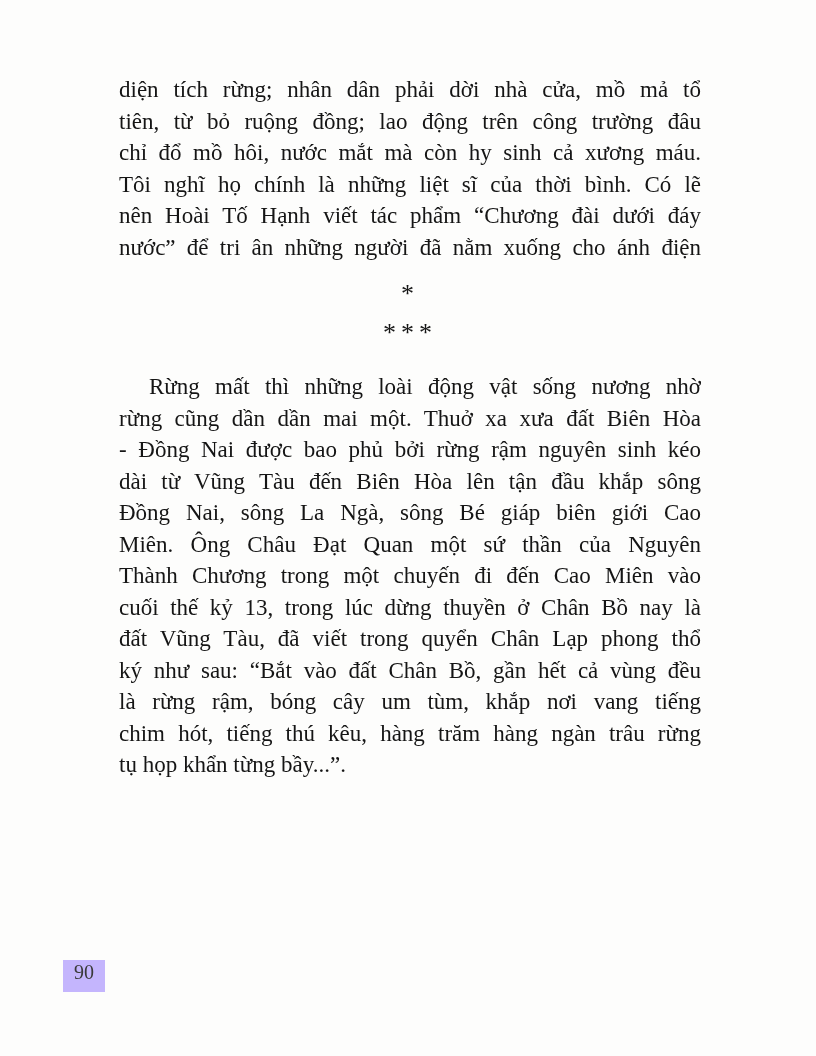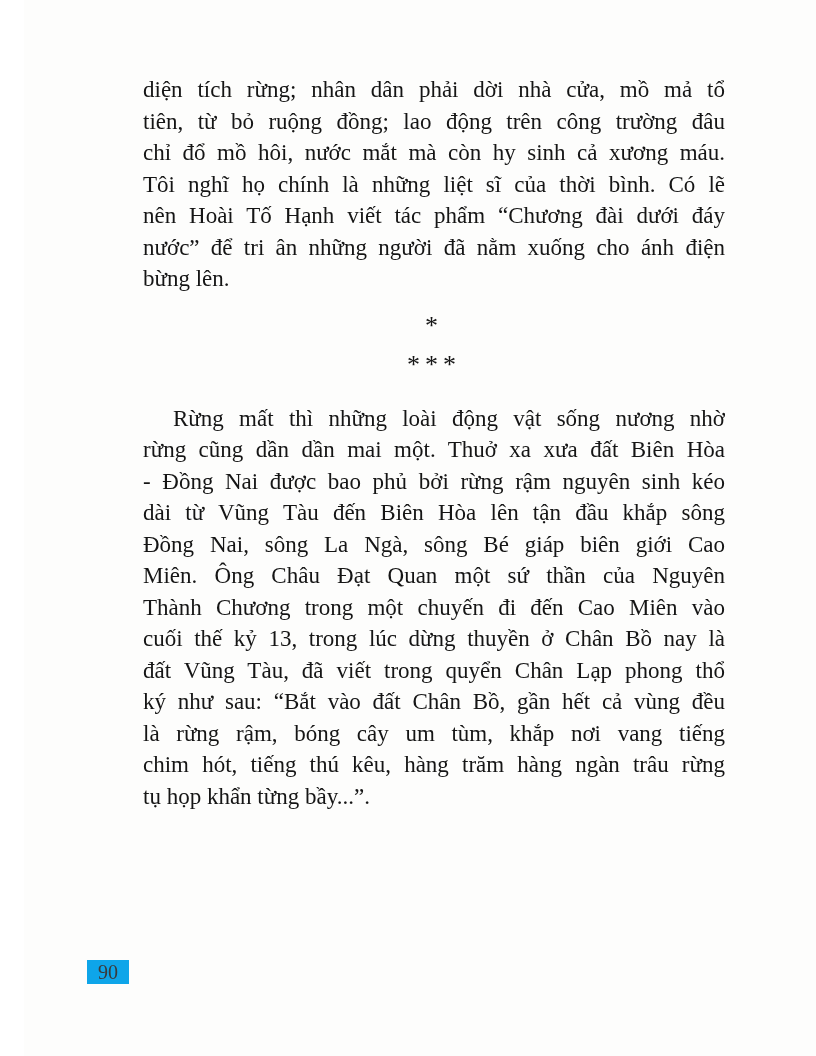--- a/index.html
+++ b/index.html
@@ -7,21 +7,20 @@
     width: 816px; height: 1056px;
     background: #ffffff;
     position: relative;
     overflow: hidden;
     font-family: "Liberation Serif", "DejaVu Serif", serif;
   }
   .page {
     position: absolute; inset: 0;
     background: #fdfdfc;
     color: #161616;
-    margin-left: 24px;
   }
   .text-block {
     position: absolute;
     left: 119px; top: 74px; width: 582px;
     font-size: 23px;
     line-height: 31.5px;
     color: #151515;
   }
   .block { margin: 0; }
   .block.separator { margin-top: 13px; }
@@ -39,42 +38,41 @@
   .line.sep {
     height: 39px; line-height: 36px;
     text-align: center; text-align-last: center;
     font-size: 26px;
     letter-spacing: 5px;
     overflow: visible;
   }
   .page-num {
     position: absolute;
     left: 63px; top: 960px;
-    width: 42px; height: 24px;
-    background: #0ea5e9;
+    width: 42px; height: 32px;
+    background: #c4b5fd;
     color: #3a3a3a;
     font-size: 20px;
     line-height: 24px;
     text-align: center;
     font-family: "Liberation Serif", "DejaVu Serif", serif;
   }
 </style>
 </head>
 <body>
 
 <div class="page">
   <div class="text-block">
       <div class="block paragraph">
         <div class="line">diện tích rừng; nhân dân phải dời nhà cửa, mồ mả tổ</div>
         <div class="line">tiên, từ bỏ ruộng đồng; lao động trên công trường đâu</div>
         <div class="line">chỉ đổ mồ hôi, nước mắt mà còn hy sinh cả xương máu.</div>
         <div class="line">Tôi nghĩ họ chính là những liệt sĩ của thời bình. Có lẽ</div>
         <div class="line">nên Hoài Tố Hạnh viết tác phẩm “Chương đài dưới đáy</div>
         <div class="line">nước” để tri ân những người đã nằm xuống cho ánh điện</div>
-        <div class="line last">bừng lên.</div>
       </div>
       <div class="block separator">
         <div class="line sep">*</div>
         <div class="line sep">***</div>
       </div>
       <div class="block paragraph">
         <div class="line indent">Rừng mất thì những loài động vật sống nương nhờ</div>
         <div class="line">rừng cũng dần dần mai một. Thuở xa xưa đất Biên Hòa</div>
         <div class="line">- Đồng Nai được bao phủ bởi rừng rậm nguyên sinh kéo</div>
         <div class="line">dài từ Vũng Tàu đến Biên Hòa lên tận đầu khắp sông</div>

